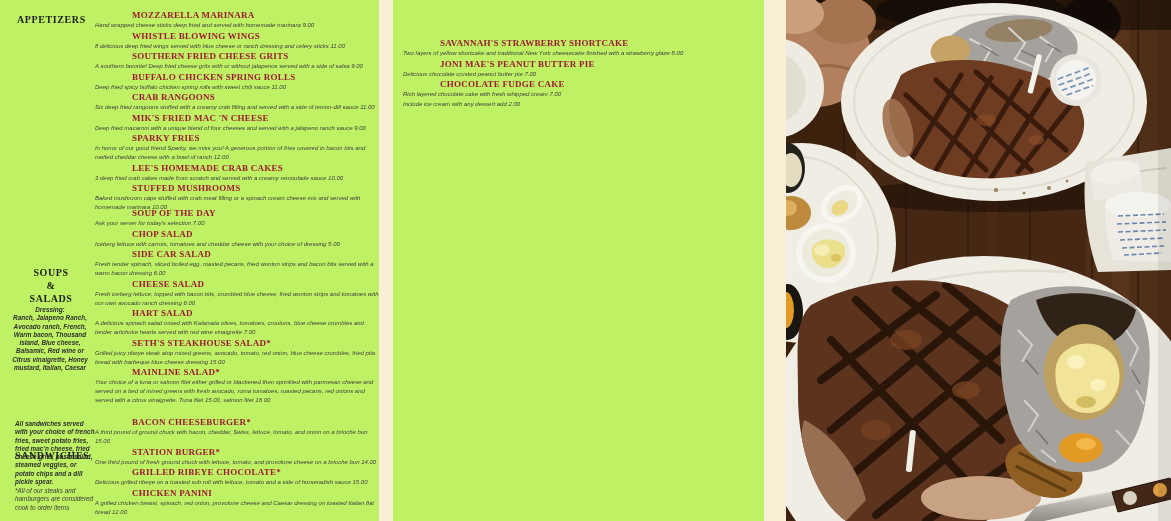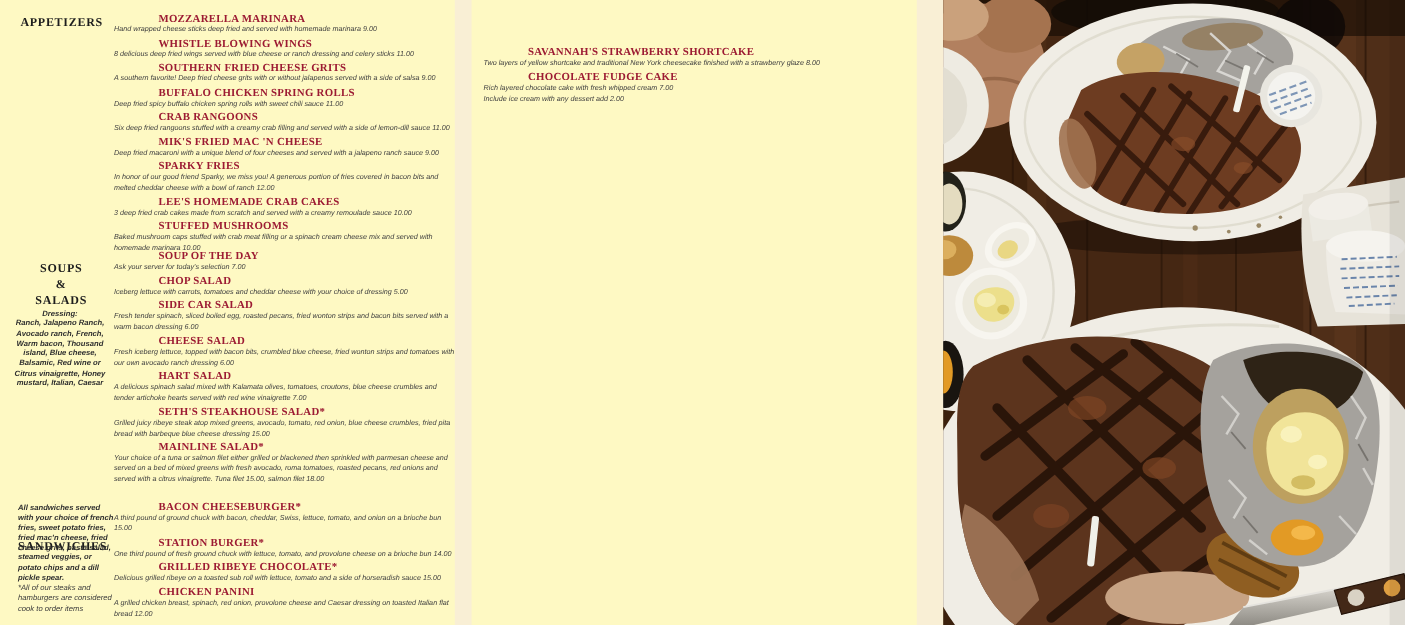--- a/index.html
+++ b/index.html
@@ -1,25 +1,25 @@
 <!DOCTYPE html>
 <html><head>
 <meta charset="utf-8">
 <style>
   html,body{margin:0;padding:0;background:#ffffff;}
-  .stage{position:relative;width:1171px;height:521px;background:#fef9c3;overflow:hidden;
+  .stage{position:relative;width:1171px;height:521px;background:#bef264;overflow:hidden;
          font-family:"Liberation Sans",sans-serif;}
   .gutter{position:absolute;top:0;height:521px;background:#f9efd5;}
   .side-header{position:absolute;margin:0;font-family:"Liberation Serif",serif;font-weight:bold;
                font-size:10px;letter-spacing:0.6px;color:#1d1d1d;}
   .side-note{position:absolute;font-size:6.4px;font-style:italic;font-weight:bold;color:#2e2e2e;
              line-height:8.3px;}
   .side-note.regular{font-weight:normal;color:#3a3a3a;}
   .pre{white-space:pre-line;}
-  .center{text-align:center;}
+  .center{text-align:center;margin-top:48px;}
   .items{position:absolute;}
   .item-name{font-family:"Liberation Serif",serif;font-weight:bold;font-size:9px;
              letter-spacing:0.25px;color:#9c1b33;line-height:11px;padding-left:37px;}
   .item-desc{font-size:6px;font-style:italic;color:#3e3e3e;line-height:9px;margin-bottom:0.5px;
              letter-spacing:0px;}
   .photo{position:absolute;left:786px;top:0;width:385px;height:521px;}
 </style>
 </head>
 <body>
 
@@ -143,20 +143,24 @@
     </div>
   </section>
 
   <div class="gutter" style="left:379px;width:14px;"></div>
 
   <section>
     <div class="items" style="left:403px;top:38px;width:356px;">
       <div>
         <div class="item-name">SAVANNAH'S STRAWBERRY SHORTCAKE</div>
         <div class="item-desc">Two layers of yellow shortcake and traditional New York cheesecake finished with a strawberry glaze 8.00</div>
+      </div>
+      <div>
+        <div class="item-name">JONI MAE'S PEANUT BUTTER PIE</div>
+        <div class="item-desc">Delicious chocolate crusted peanut butter pie 7.00</div>
       </div>
       <div>
         <div class="item-name">CHOCOLATE FUDGE CAKE</div>
         <div class="item-desc">Rich layered chocolate cake with fresh whipped cream 7.00</div>
       </div>
       <div class="item-desc">Include ice cream with any dessert add 2.00</div>
     </div>
   </section>
 
   <div class="gutter" style="left:764px;width:22px;"></div>

